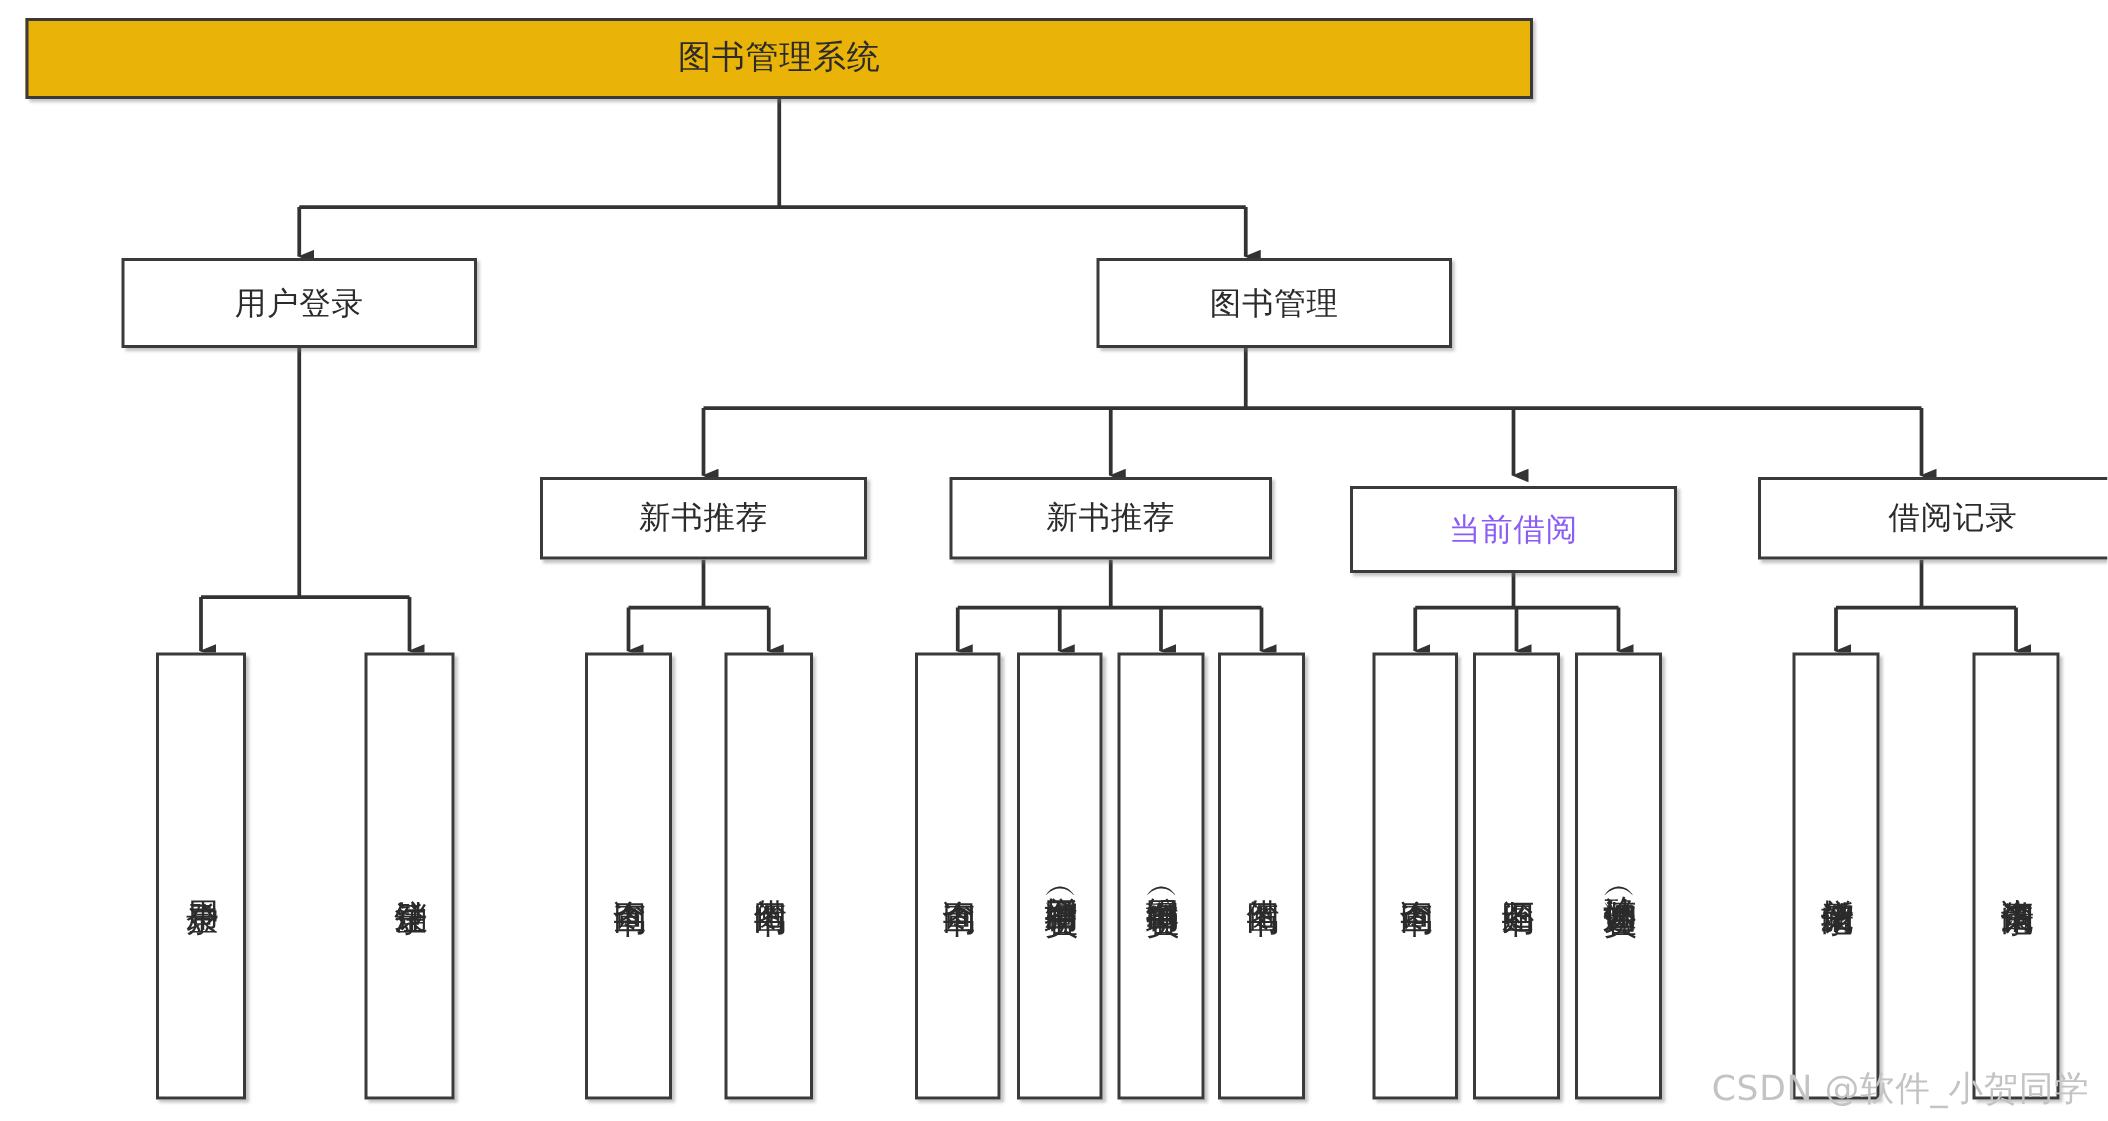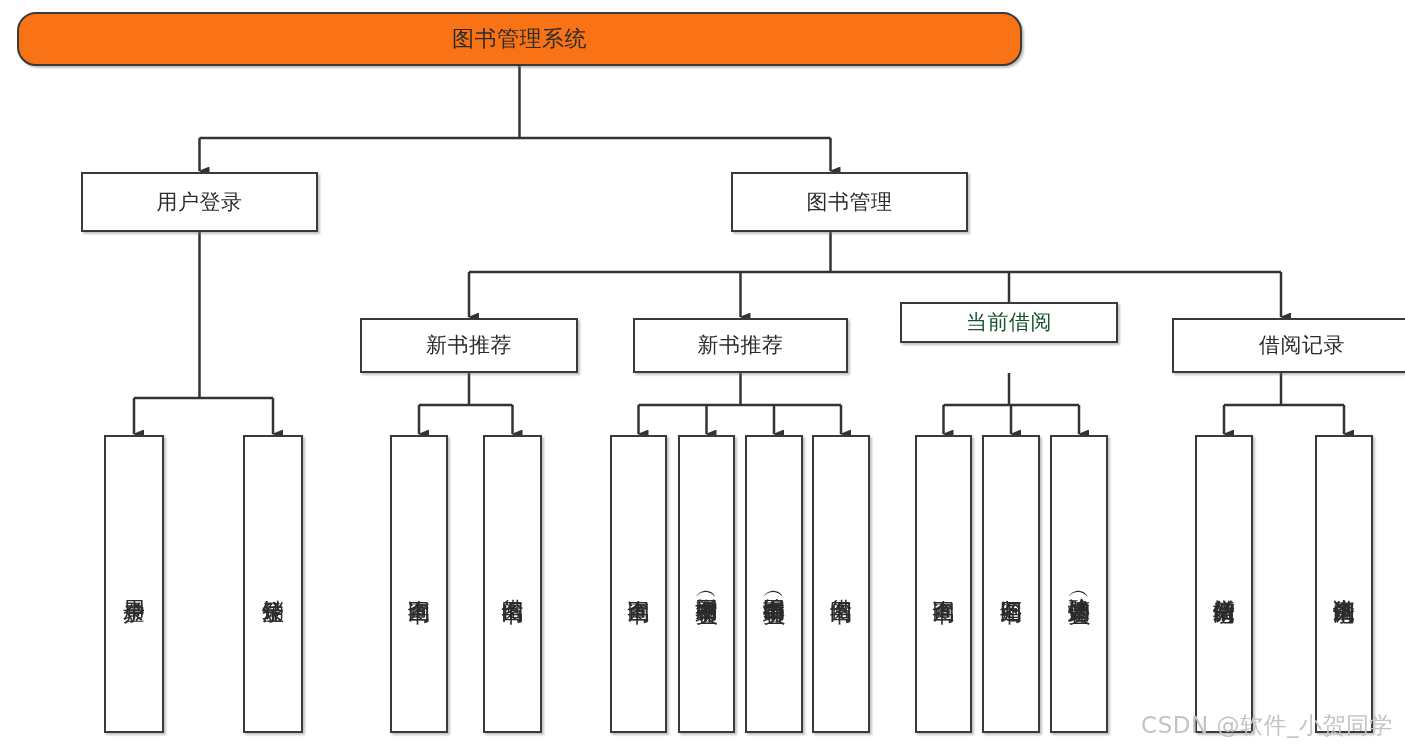--- a/index.html
+++ b/index.html
@@ -114,36 +114,36 @@
         <line x1="1011" y1="405" x2="1011" y2="434" stroke="#333333" stroke-width="2.5" marker-end="url(#arrowhead)"></line>
         <line x1="1079" y1="405" x2="1079" y2="434" stroke="#333333" stroke-width="2.5" marker-end="url(#arrowhead)"></line>
         <line x1="1281" y1="373" x2="1281" y2="405" stroke="#333333" stroke-width="2.5"></line>
         <line x1="1224" y1="405" x2="1344" y2="405" stroke="#333333" stroke-width="2.5"></line>
         <line x1="1224" y1="405" x2="1224" y2="434" stroke="#333333" stroke-width="2.5" marker-end="url(#arrowhead)"></line>
         <line x1="1344" y1="405" x2="1344" y2="434" stroke="#333333" stroke-width="2.5" marker-end="url(#arrowhead)"></line>
       </g>
   </svg>
 
   <div id="nodes-layer">
-      <div class="node horizontal root" id="node-root" style="left: 17px; top: 12px; width: 1005px; height: 54px; background: #f97316; border-color: rgb(58, 58, 58); color: rgb(43, 43, 43); border-radius: 19px;">
+      <div class="node horizontal root" id="node-root" style="left: 17px; top: 12px; width: 1005px; height: 54px; background: #eab308; border-color: rgb(58, 58, 58); color: rgb(43, 43, 43);">
         <span class="label">图书管理系统</span>
       </div>
       <div class="node horizontal" id="node-login" style="left: 81px; top: 172px; width: 237px; height: 60px; background: rgb(255, 255, 255); border-color: rgb(58, 58, 58); color: rgb(43, 43, 43);">
         <span class="label">用户登录</span>
       </div>
       <div class="node horizontal" id="node-bookmgmt" style="left: 712px; top: 172px; width: 237px; height: 60px; background: rgb(255, 255, 255); border-color: rgb(58, 58, 58); color: rgb(43, 43, 43); margin-left: 19px;">
         <span class="label">图书管理</span>
       </div>
       <div class="node horizontal" id="node-newbook" style="left: 360px; top: 318px; width: 218px; height: 55px; background: rgb(255, 255, 255); border-color: rgb(58, 58, 58); color: rgb(43, 43, 43);">
         <span class="label">新书推荐</span>
       </div>
       <div class="node horizontal" id="node-borrow" style="left: 633px; top: 318px; width: 215px; height: 55px; background: rgb(255, 255, 255); border-color: rgb(58, 58, 58); color: rgb(43, 43, 43);">
         <span class="label">新书推荐</span>
       </div>
-      <div class="node horizontal" id="node-current" style="left: 900px; top: 302px; width: 218px; height: 41px; background: rgb(255, 255, 255); border-color: rgb(58, 58, 58); color: #14532d;">
+      <div class="node horizontal" id="node-current" style="left: 900px; top: 324px; width: 218px; height: 58px; background: rgb(255, 255, 255); border-color: rgb(58, 58, 58); color: #8b5cf6;">
         <span class="label">当前借阅</span>
       </div>
       <div class="node horizontal" id="node-records" style="left: 1172px; top: 318px; width: 260px; height: 55px; background: rgb(255, 255, 255); border-color: rgb(58, 58, 58); color: rgb(43, 43, 43);">
         <span class="label">借阅记录</span>
       </div>
       <div class="node vertical" id="node-leaf-login" style="left: 104px; top: 435px; width: 60px; height: 298px; background: rgb(255, 255, 255); border-color: rgb(58, 58, 58); color: rgb(43, 43, 43);">
         <span class="label">用户登录</span>
       </div>
       <div class="node vertical" id="node-leaf-logout" style="left: 243px; top: 435px; width: 60px; height: 298px; background: rgb(255, 255, 255); border-color: rgb(58, 58, 58); color: rgb(43, 43, 43);">
         <span class="label">注销登录</span>

